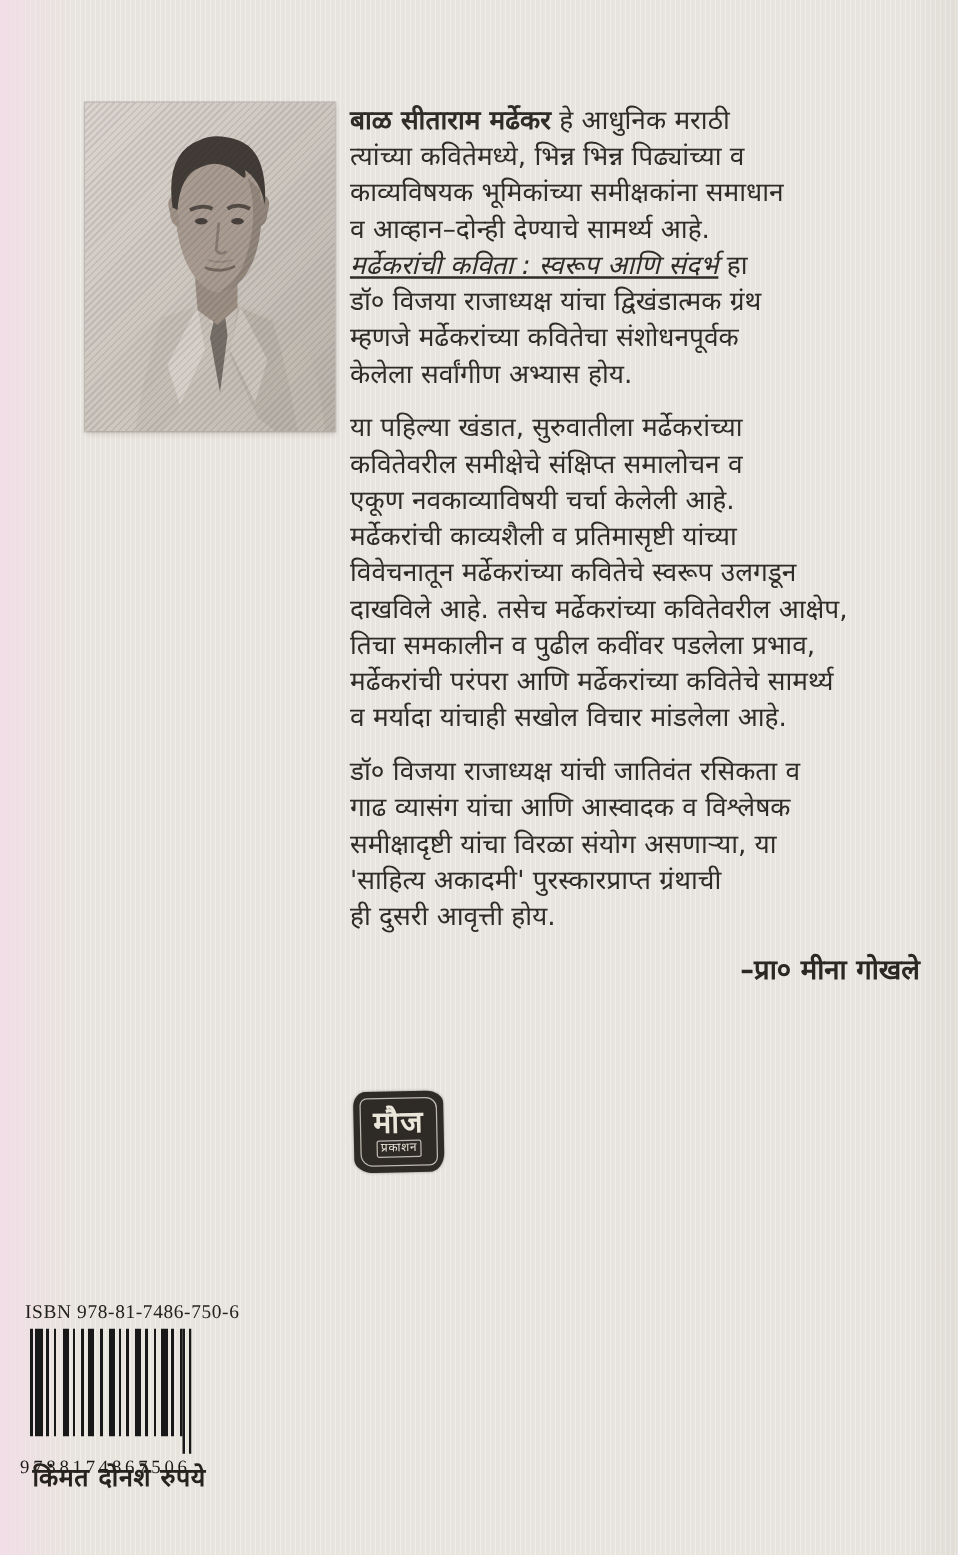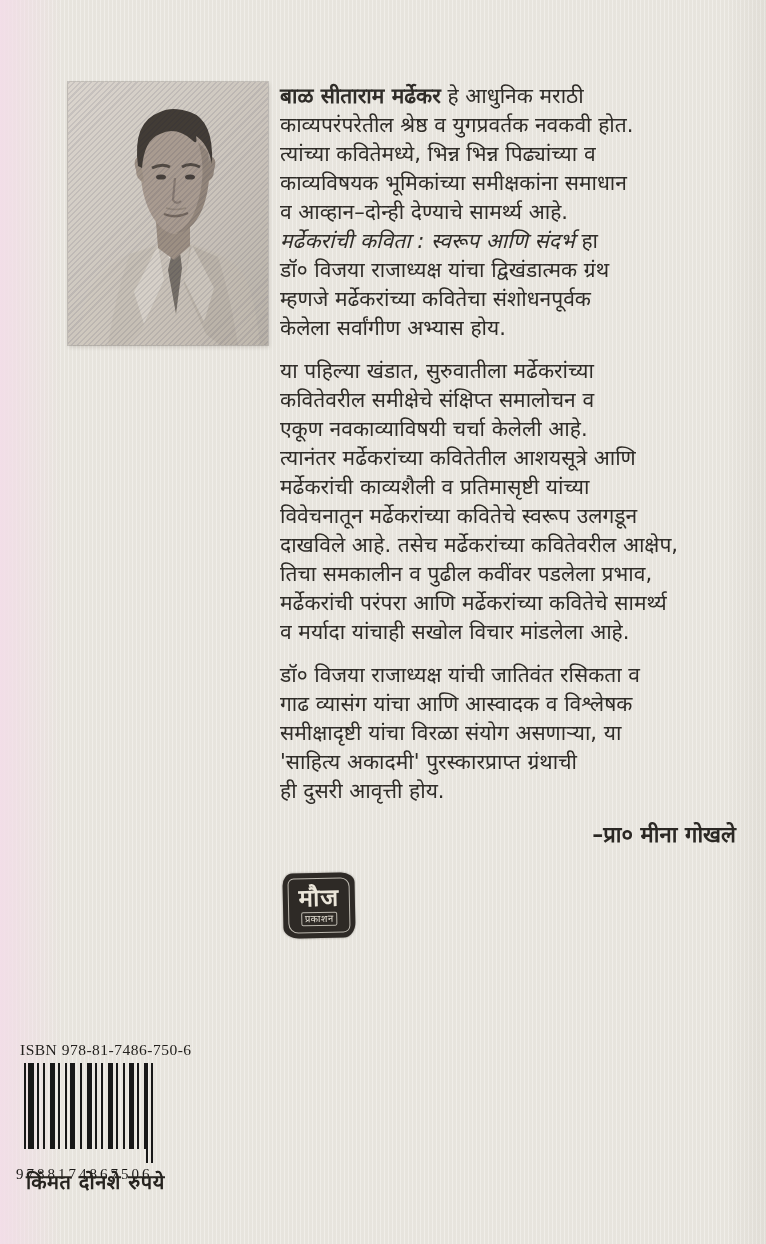--- a/index.html
+++ b/index.html
@@ -28,21 +28,21 @@
       repeating-linear-gradient(135deg, rgba(95,95,120,0.14) 0 1.5px, rgba(255,255,255,0.05) 1.5px 4px);
     pointer-events:none;
   }
   .bio{
     position:absolute;left:280px;top:82px;width:462px;
     color:#2f2c28;font-size:21px;line-height:29px;
   }
   .bio .para{margin:0 0 14px 0;}
   .bio .line{white-space:nowrap;}
   .bold{font-weight:bold;margin-top:26px;}
-  .italic{font-style:italic;}
+  .italic{font-style:italic;text-decoration:underline;}
   .attribution{
     text-align:right;font-weight:bold;font-size:22px;
     padding-right:6px;margin-top:2px;color:#2b2824;
   }
   .stamp{
     position:absolute;left:283px;top:873px;width:72px;height:65px;
     background:#2e2a26;color:#ebe6da;
     border-radius:10px 14px 12px 16px / 12px 10px 15px 11px;
     transform:rotate(-1.2deg);
     box-shadow:0 0 2px rgba(40,35,30,0.5);
@@ -149,34 +149,32 @@
       <path d="M96 132 Q107 137 120 131" stroke="#6d6056" stroke-width="2.4" fill="none"></path>
       <path d="M98 126 Q107 129 118 126" stroke="#8d8074" stroke-width="1.4" fill="none"></path>
     </svg>
     <div class="hatch"></div>
   </div>
 
   <div class="bio">
     <div>
         <div class="para">
           <div class="line"><span class="bold">बाळ सीताराम मर्ढेकर</span><span> हे आधुनिक मराठी</span></div>
-          <div class="line"><span>काव्यपरंपरेतील श्रेष्ठ व युगप्रवर्तक नवकवी होत.</span></div>
           <div class="line"><span>त्यांच्या कवितेमध्ये, भिन्न भिन्न पिढ्यांच्या व</span></div>
           <div class="line"><span>काव्यविषयक भूमिकांच्या समीक्षकांना समाधान</span></div>
           <div class="line"><span>व आव्हान–दोन्ही देण्याचे सामर्थ्य आहे.</span></div>
           <div class="line"><span class="italic">मर्ढेकरांची कविता : स्वरूप आणि संदर्भ</span><span> हा</span></div>
           <div class="line"><span>डॉ० विजया राजाध्यक्ष यांचा द्विखंडात्मक ग्रंथ</span></div>
           <div class="line"><span>म्हणजे मर्ढेकरांच्या कवितेचा संशोधनपूर्वक</span></div>
           <div class="line"><span>केलेला सर्वांगीण अभ्यास होय.</span></div>
         </div>
         <div class="para">
           <div class="line"><span>या पहिल्या खंडात, सुरुवातीला मर्ढेकरांच्या</span></div>
           <div class="line"><span>कवितेवरील समीक्षेचे संक्षिप्त समालोचन व</span></div>
           <div class="line"><span>एकूण नवकाव्याविषयी चर्चा केलेली आहे.</span></div>
-          <div class="line"><span>त्यानंतर मर्ढेकरांच्या कवितेतील आशयसूत्रे आणि</span></div>
           <div class="line"><span>मर्ढेकरांची काव्यशैली व प्रतिमासृष्टी यांच्या</span></div>
           <div class="line"><span>विवेचनातून मर्ढेकरांच्या कवितेचे स्वरूप उलगडून</span></div>
           <div class="line"><span>दाखविले आहे. तसेच मर्ढेकरांच्या कवितेवरील आक्षेप,</span></div>
           <div class="line"><span>तिचा समकालीन व पुढील कवींवर पडलेला प्रभाव,</span></div>
           <div class="line"><span>मर्ढेकरांची परंपरा आणि मर्ढेकरांच्या कवितेचे सामर्थ्य</span></div>
           <div class="line"><span>व मर्यादा यांचाही सखोल विचार मांडलेला आहे.</span></div>
         </div>
         <div class="para">
           <div class="line"><span>डॉ० विजया राजाध्यक्ष यांची जातिवंत रसिकता व</span></div>
           <div class="line"><span>गाढ व्यासंग यांचा आणि आस्वादक व विश्लेषक</span></div>

